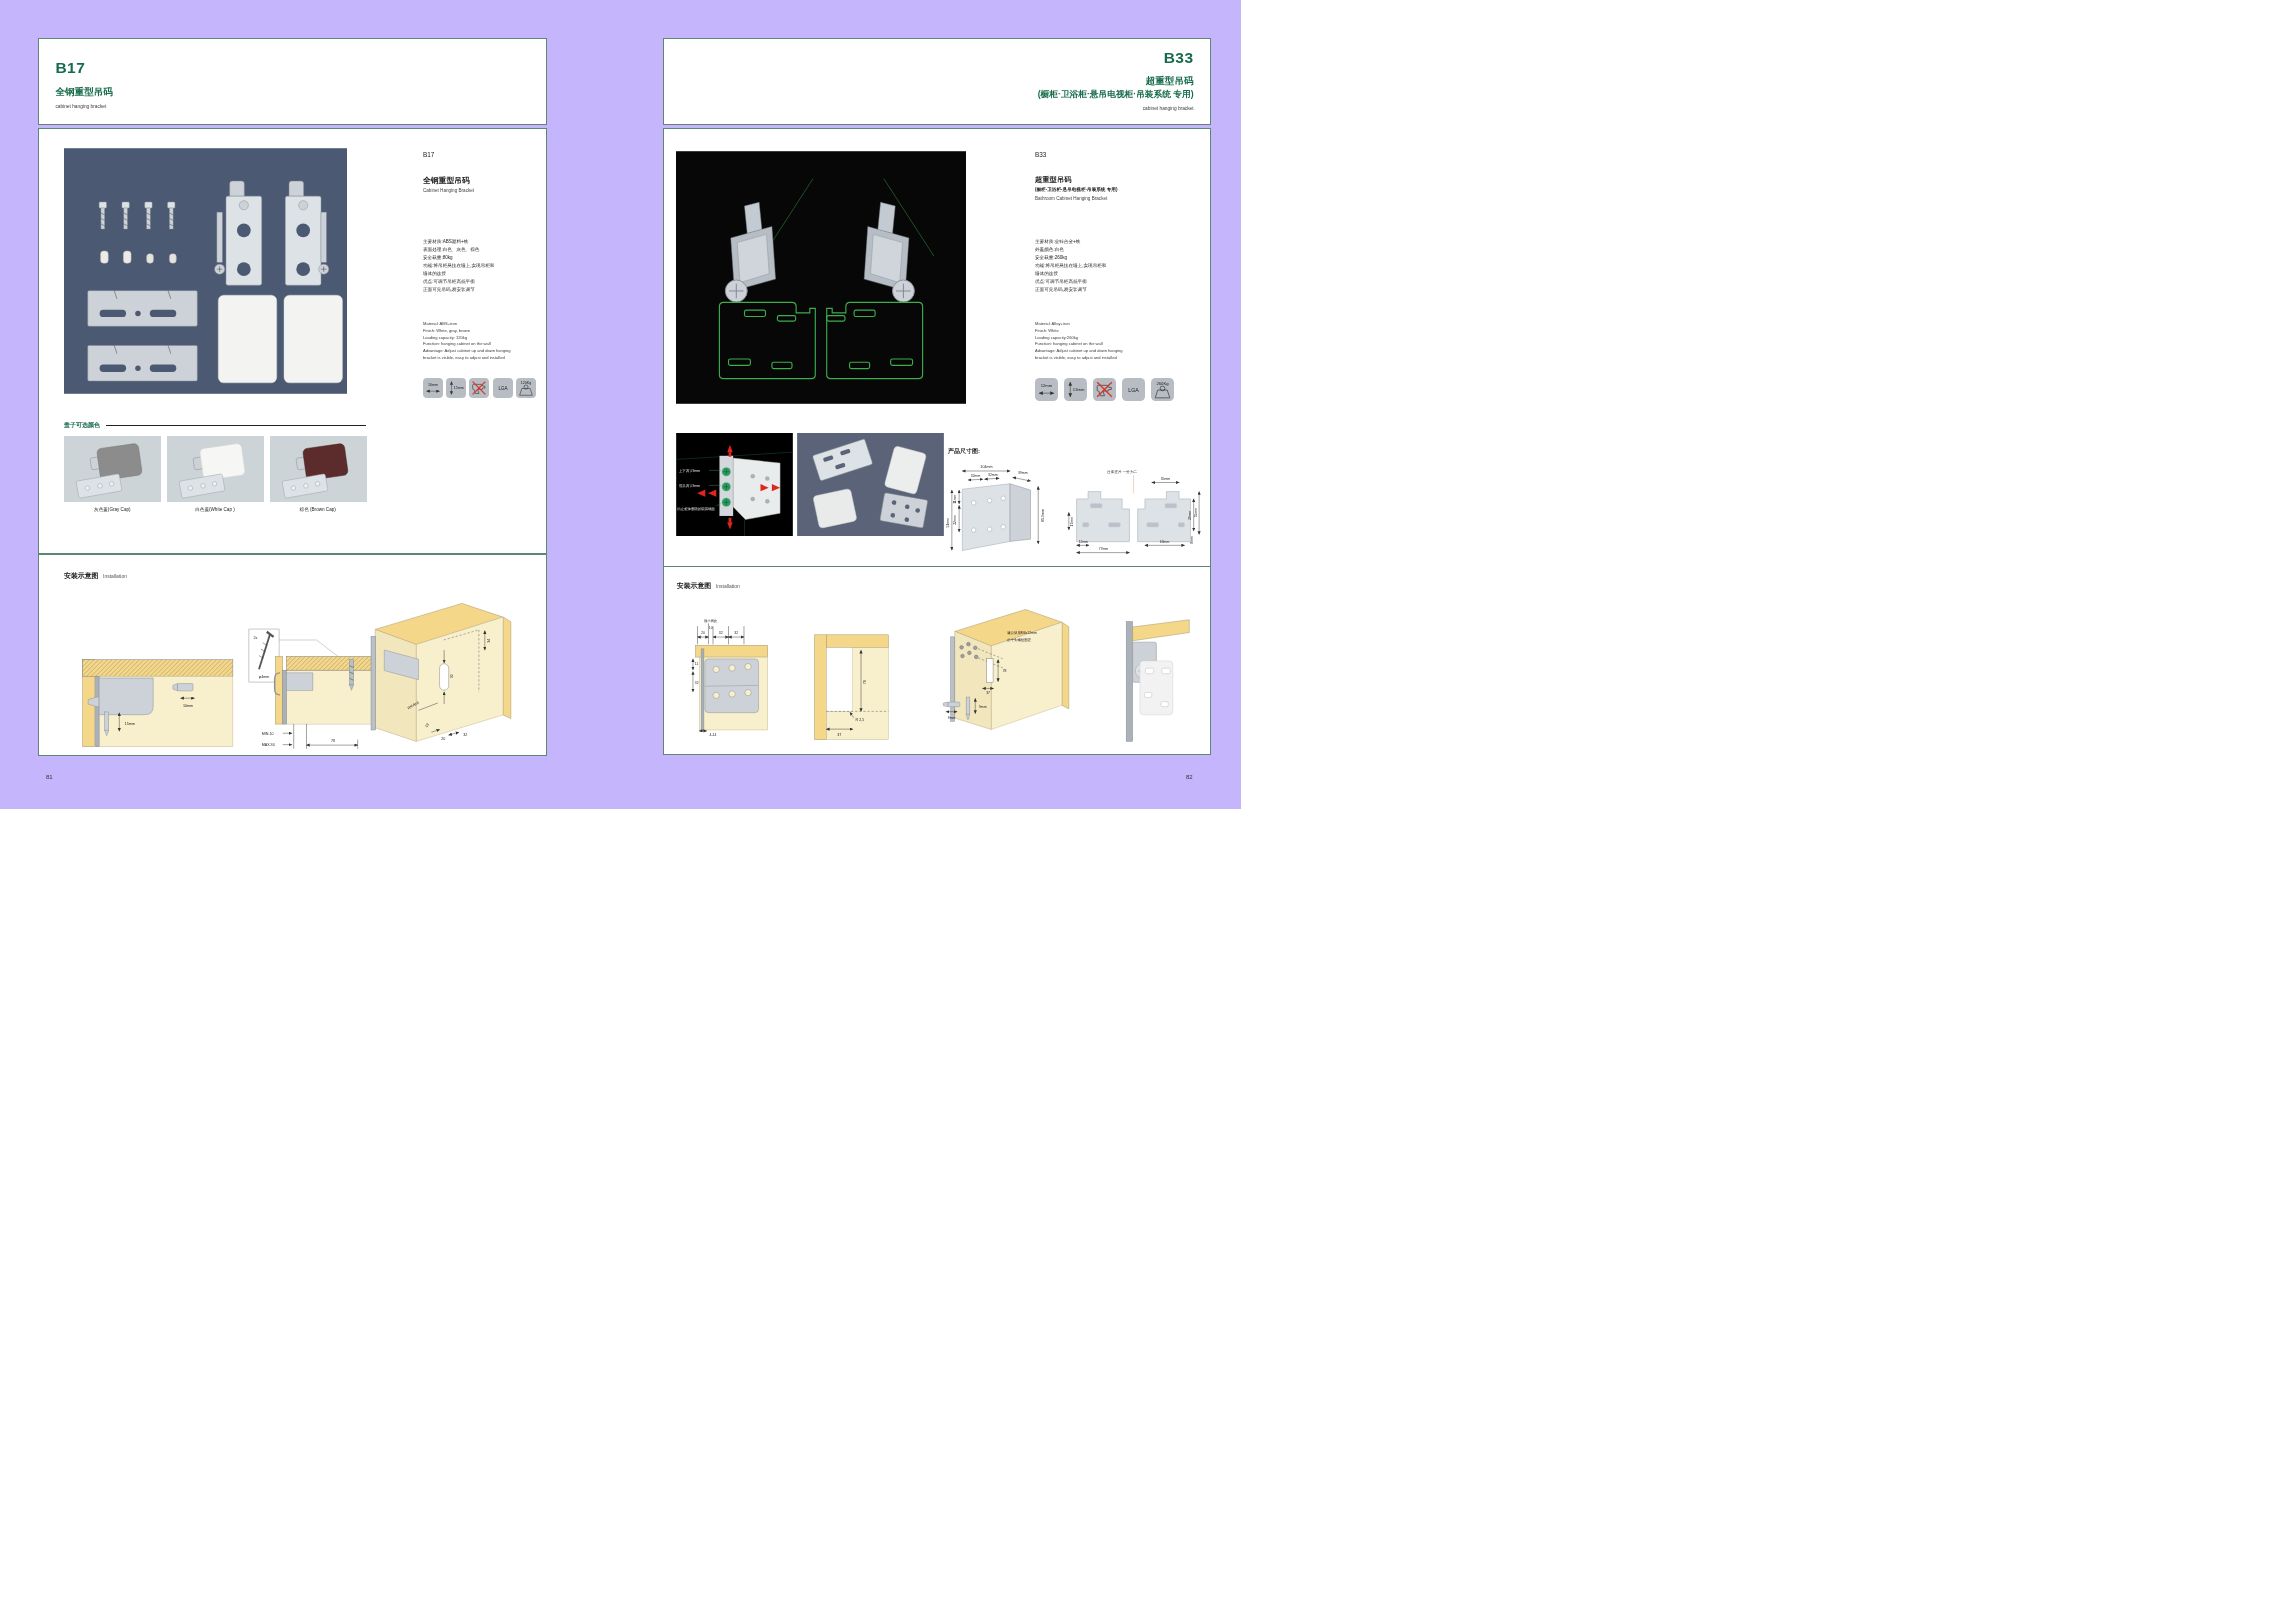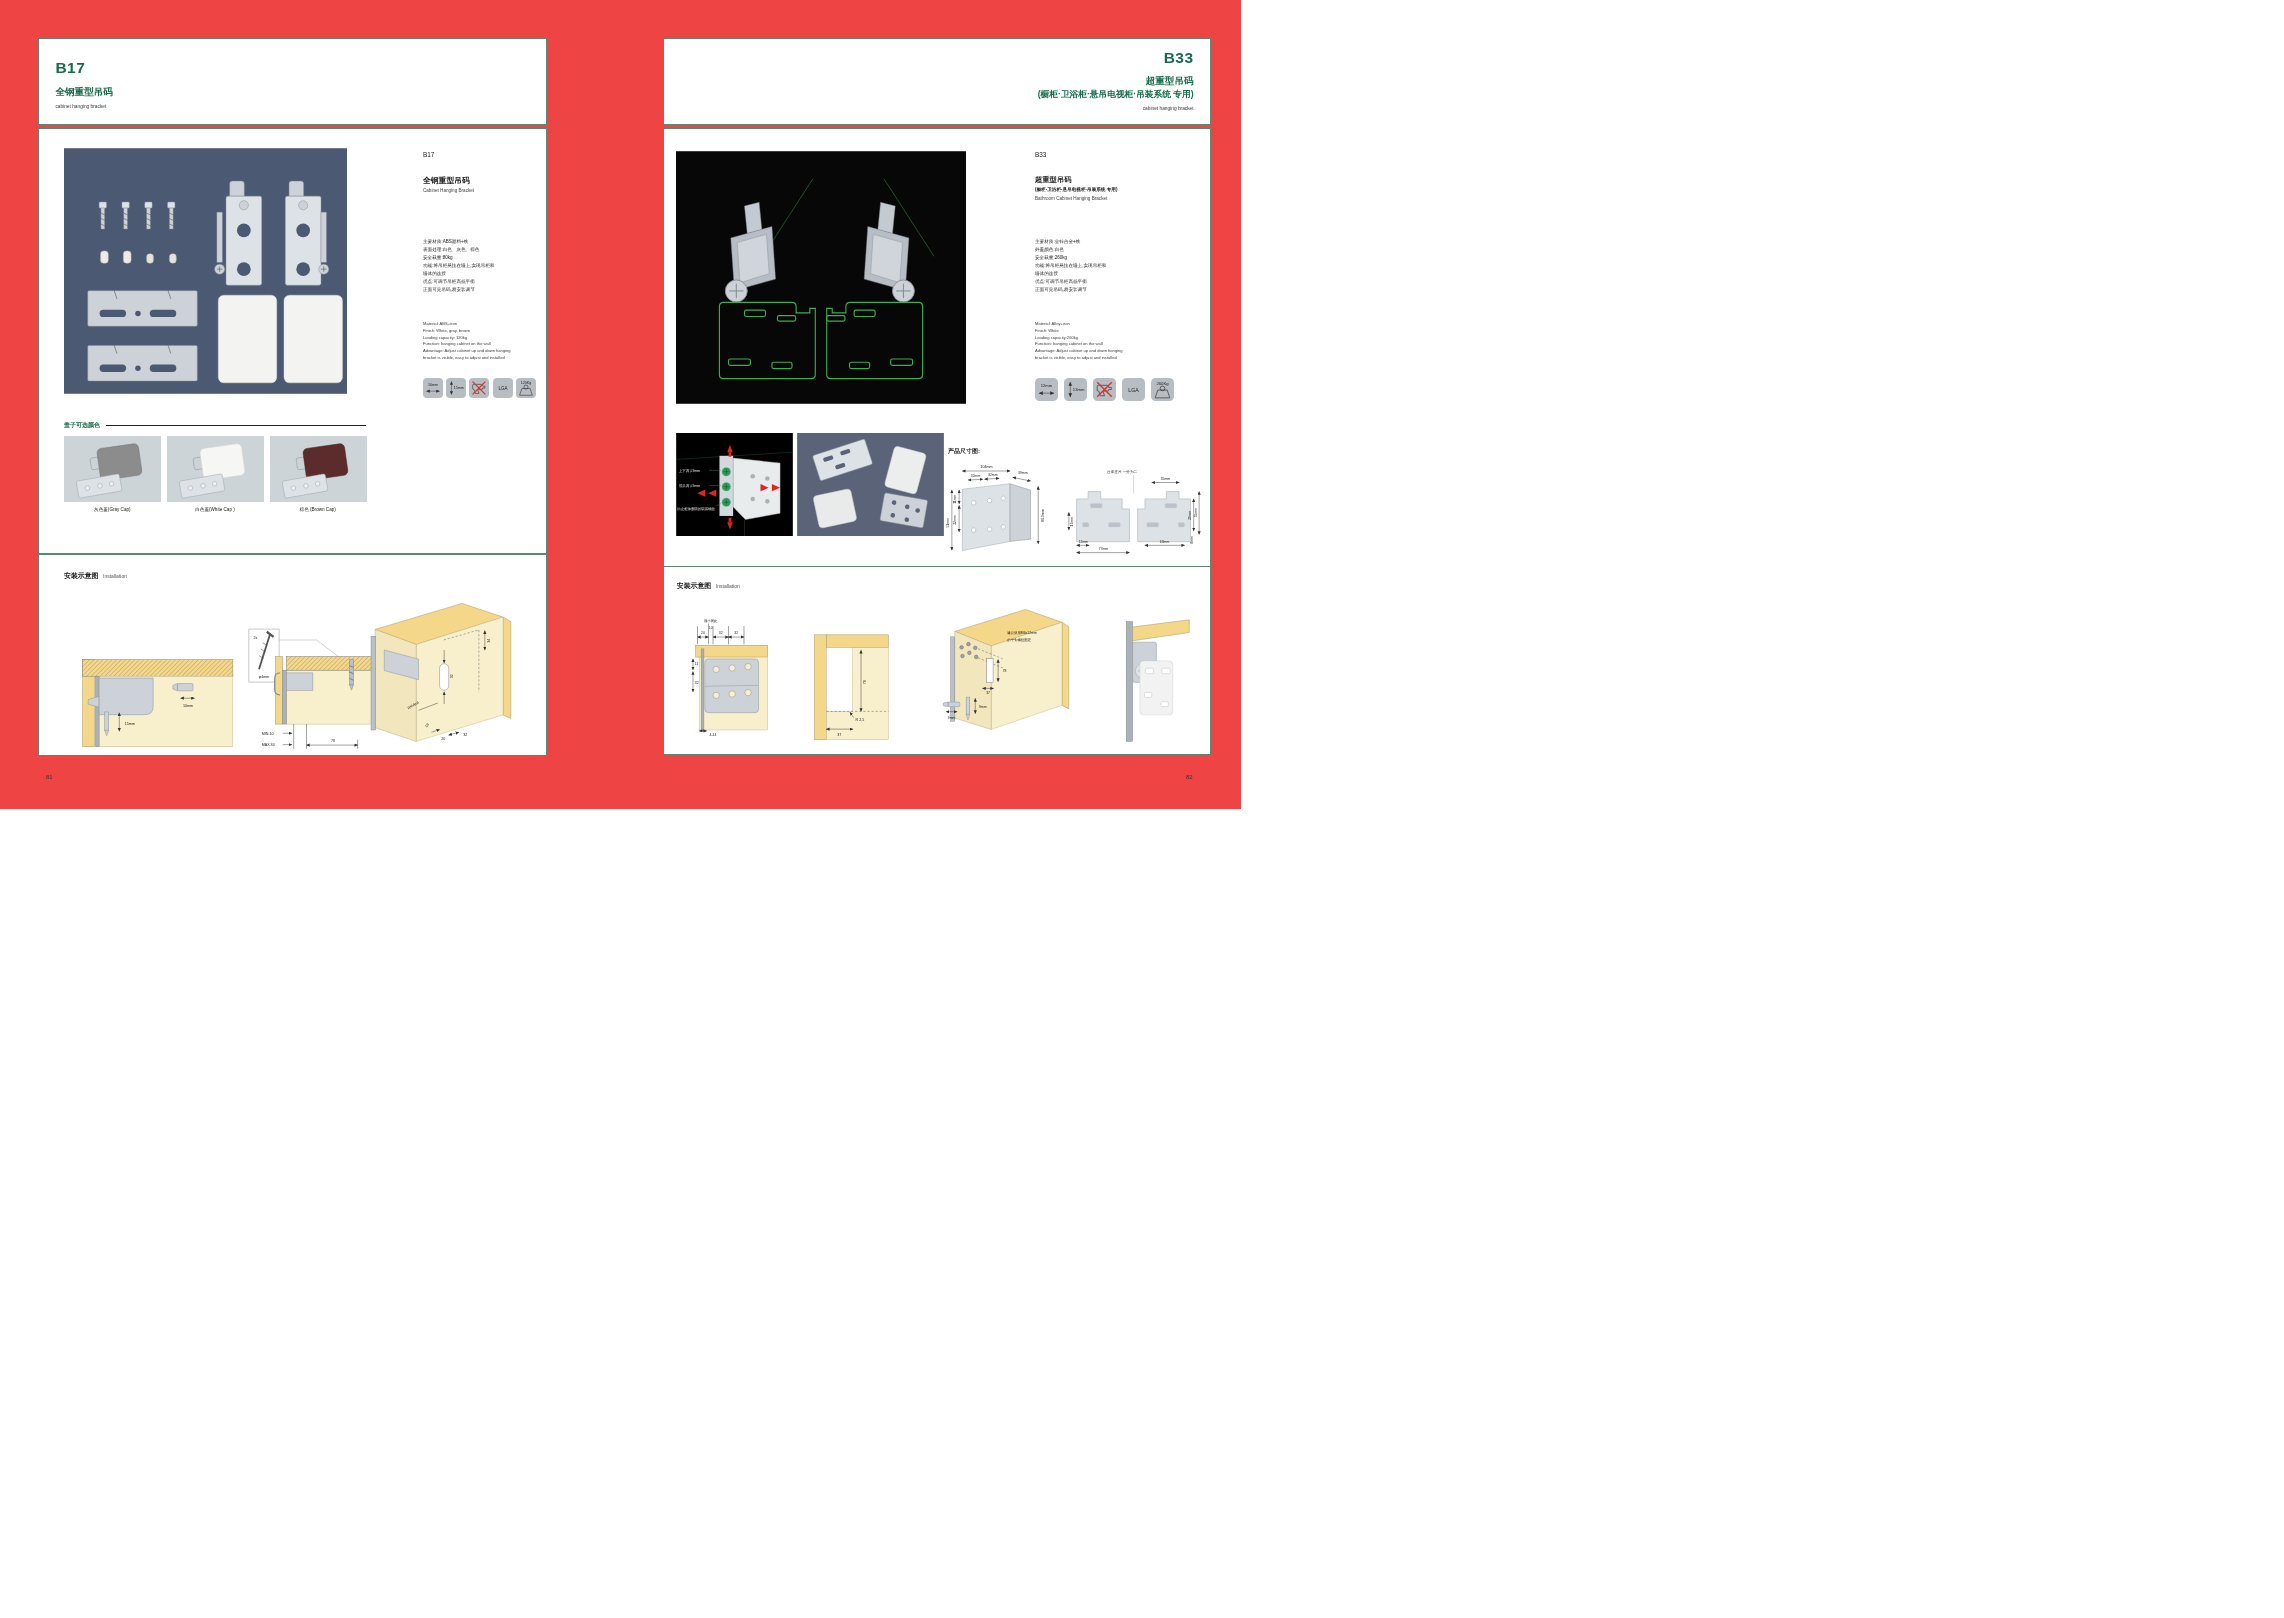--- a/index.html
+++ b/index.html
@@ -1,16 +1,16 @@
 <!DOCTYPE html>
 <html style="font-size:7.3px"><head>
 <meta charset="utf-8">
 <style>
   html,body{margin:0;padding:0;background:#fff;}
-  .sheet{position:relative;width:1241px;height:809px;background:#ef4444;
+  .sheet{position:relative;width:1241px;height:809px;background:#c4b5fd;
          font-family:"Liberation Sans",sans-serif;color:#333;overflow:hidden;}
   .box{position:absolute;border:0.5px solid #5d8673;background:#fff;box-sizing:border-box;}
   .pl{left:38px;width:509px;}
   .pr{left:663px;width:548px;}
   .hdr{top:38px;height:87px;}
   .main-l{top:128px;height:426px;}
   .main-r{top:128px;height:439px;}
   .inst-l{top:554px;height:202px;}
   .inst-r{top:566px;height:189px;}
 

